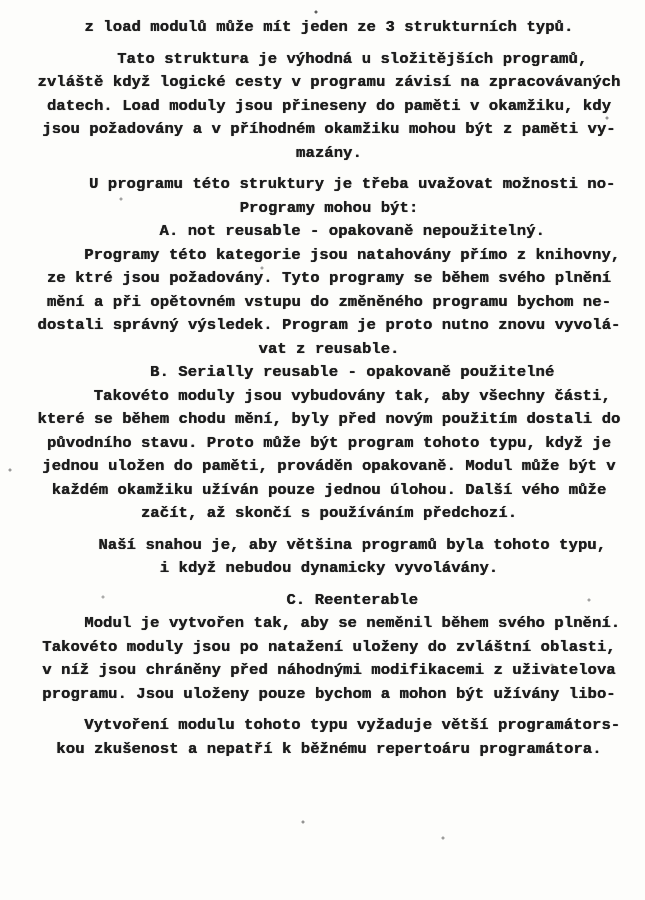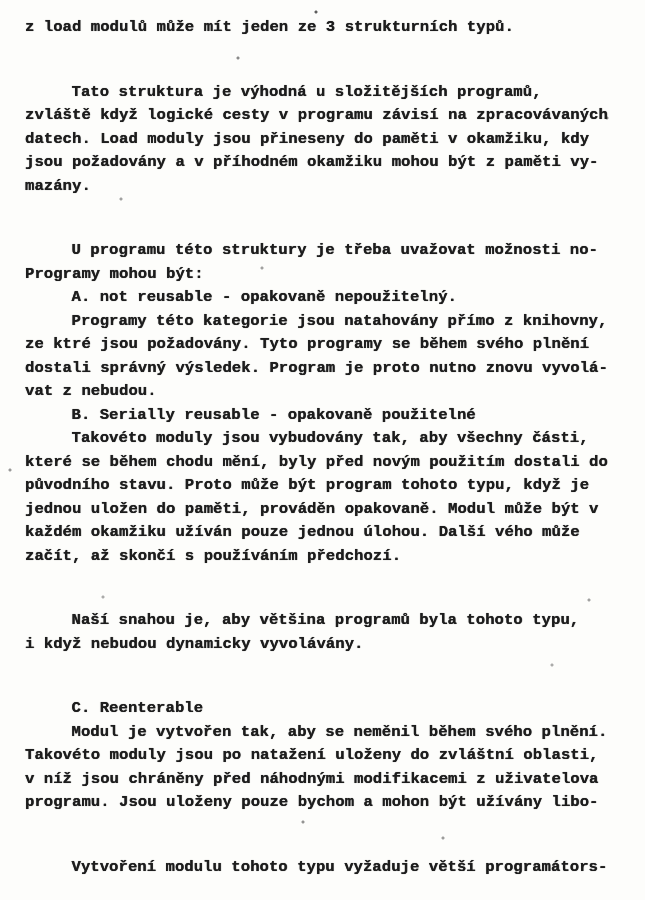--- a/index.html
+++ b/index.html
@@ -36,51 +36,54 @@
   }
   .line {
     font-size: 15.5px;
     font-weight: 700;
     line-height: 23.5px;
     height: 23.5px;
     white-space: pre;
     color: #1d1d1d;
     text-shadow: 0 0 0.7px rgba(10,10,10,0.85), 0.4px 0.4px 0.5px rgba(20,20,20,0.35);
     letter-spacing: 0.1px;
+    text-align: center;
   }
   .line.indent { padding-left: 5ch; }
-  .line.gap    { margin-top: 41px; }
+  .line.gap    { margin-top: 8px; }
 </style>
 </head>
 <body>
 
 <div class="page">
   <div class="text-block" id="text-block">
       <div class="line">z load modulů může mít jeden ze 3 strukturních typů.</div>
       <div class="line indent gap">Tato struktura je výhodná u složitějších programů,</div>
       <div class="line">zvláště když logické cesty v programu závisí na zpracovávaných</div>
       <div class="line">datech. Load moduly jsou přineseny do paměti v okamžiku, kdy</div>
       <div class="line">jsou požadovány a v příhodném okamžiku mohou být z paměti vy-</div>
       <div class="line">mazány.</div>
       <div class="line indent gap">U programu této struktury je třeba uvažovat možnosti no-</div>
       <div class="line">Programy mohou být:</div>
       <div class="line indent">A. not reusable - opakovaně nepoužitelný.</div>
       <div class="line indent">Programy této kategorie jsou natahovány přímo z knihovny,</div>
       <div class="line">ze ktré jsou požadovány. Tyto programy se během svého plnění</div>
+      <div class="line">mění a při opětovném vstupu do změněného programu bychom ne-</div>
       <div class="line">dostali správný výsledek. Program je proto nutno znovu vyvolá-</div>
-      <div class="line">vat z nebudou.</div>
+      <div class="line">vat z reusable.</div>
       <div class="line indent">B. Serially reusable - opakovaně použitelné</div>
       <div class="line indent">Takovéto moduly jsou vybudovány tak, aby všechny části,</div>
       <div class="line">které se během chodu mění, byly před novým použitím dostali do</div>
       <div class="line">původního stavu. Proto může být program tohoto typu, když je</div>
       <div class="line">jednou uložen do paměti, prováděn opakovaně. Modul může být v</div>
       <div class="line">každém okamžiku užíván pouze jednou úlohou. Další vého může</div>
       <div class="line">začít, až skončí s používáním předchozí.</div>
       <div class="line indent gap">Naší snahou je, aby většina programů byla tohoto typu,</div>
       <div class="line">i když nebudou dynamicky vyvolávány.</div>
       <div class="line indent gap">C. Reenterable</div>
       <div class="line indent">Modul je vytvořen tak, aby se neměnil během svého plnění.</div>
       <div class="line">Takovéto moduly jsou po natažení uloženy do zvláštní oblasti,</div>
       <div class="line">v níž jsou chráněny před náhodnými modifikacemi z uživatelova</div>
       <div class="line">programu. Jsou uloženy pouze bychom a mohon být užívány libo-</div>
       <div class="line indent gap">Vytvoření modulu tohoto typu vyžaduje větší programátors-</div>
+      <div class="line">kou zkušenost a nepatří k běžnému repertoáru programátora.</div>
     </div>
 </div>
 
 </body></html>

